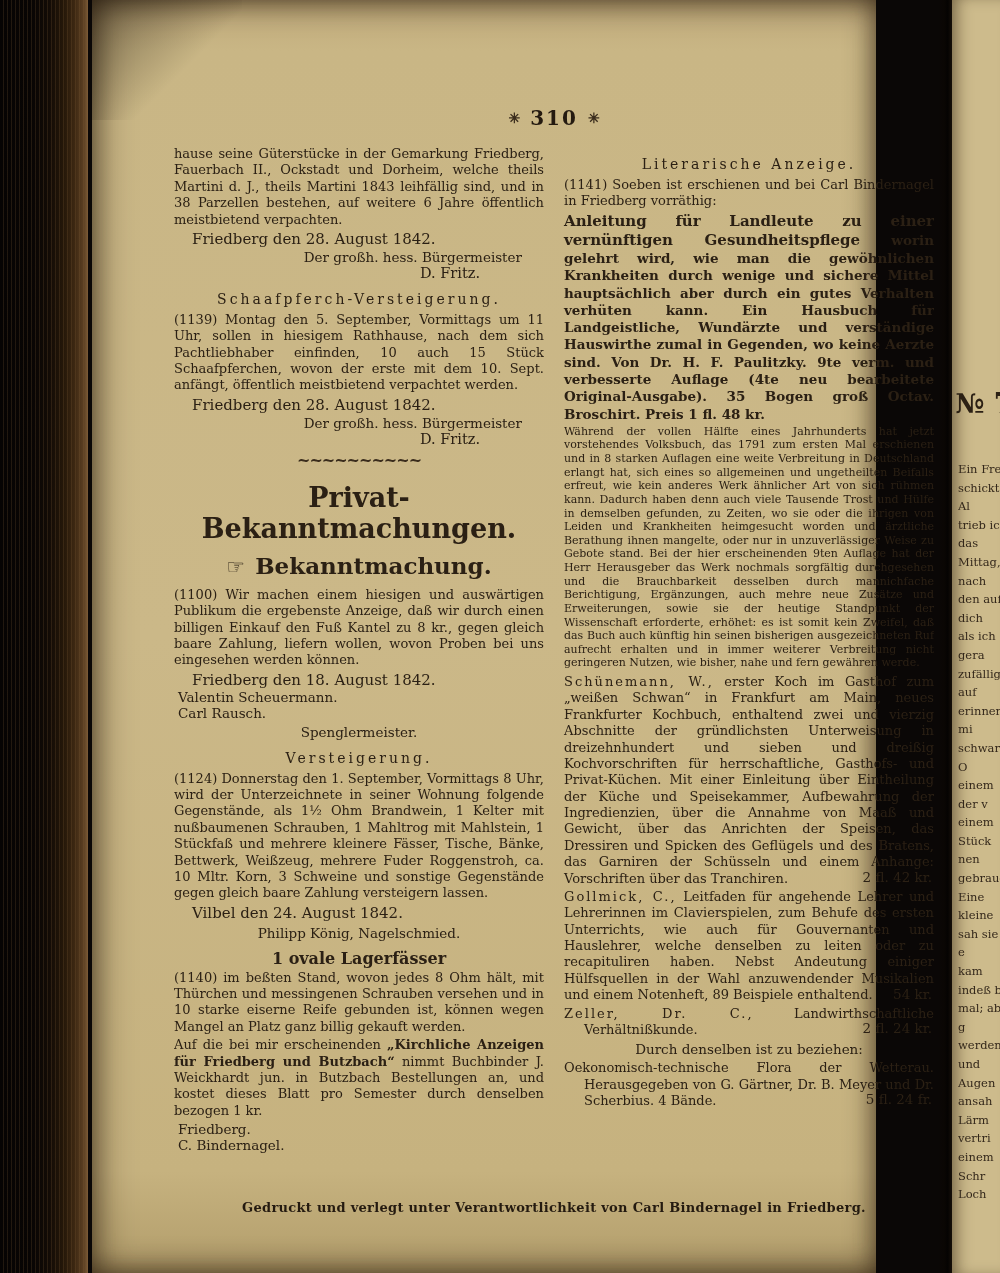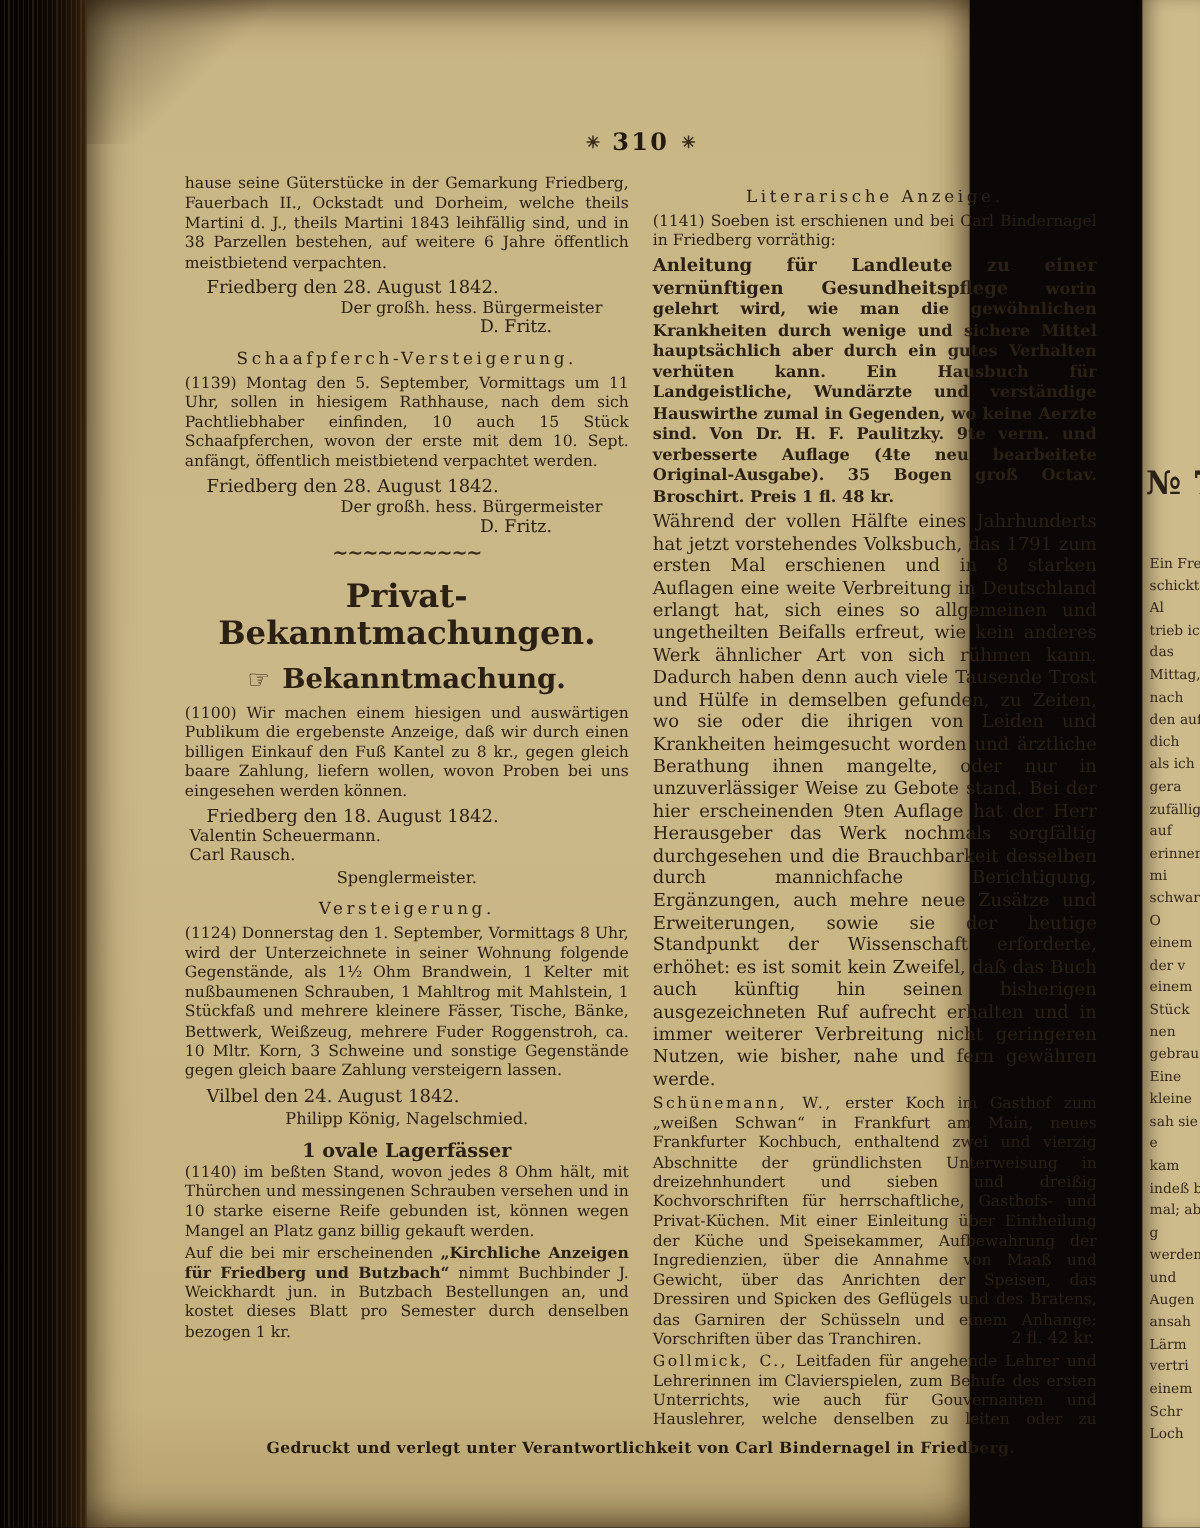--- a/index.html
+++ b/index.html
@@ -10,28 +10,29 @@
   }
   
   .binding{
     position:absolute;left:0;top:0;width:88px;height:1273px;
     background:
       repeating-linear-gradient(90deg, rgba(0,0,0,0) 0 3px, rgba(130,95,55,0.22) 3px 4px),
       linear-gradient(90deg,#060403 0%,#080504 35%,#120b06 55%,#241709 72%,#3d2812 85%,#5b3f22 95%,#7a5a36 100%);
   }
   
   .page-main{
-    position:absolute;left:72px;top:0;width:736px;height:1273px;
+    position:absolute;left:92px;top:0;width:736px;height:1273px;
     background:linear-gradient(180deg,#bfa97a 0%,#c9b685 4%,#cbb888 50%,#c6b27f 92%,#b29d6b 100%);
     box-shadow:
       inset 18px 0 35px -12px rgba(40,25,10,0.55),
       inset -14px 0 28px -10px rgba(40,25,10,0.45),
       inset 0 14px 30px -12px rgba(30,18,8,0.5),
       inset 0 -16px 30px -12px rgba(30,18,8,0.45);
     color:#2b2014;
+    padding-left:48px;
   }
   .corner-shade{
     position:absolute;left:0;top:0;width:150px;height:120px;
     background:linear-gradient(135deg, rgba(20,12,5,0.45), rgba(20,12,5,0) 60%);
     pointer-events:none;
   }
   .gutter{
     position:absolute;left:938px;top:0;width:14px;height:1273px;
     background:linear-gradient(90deg, rgba(10,6,3,0) 0%, rgba(10,6,3,0.85) 45%, #050302 70%, rgba(30,20,10,0.6) 100%);
   }
@@ -53,21 +54,21 @@
     font-size:20px;font-weight:bold;letter-spacing:2px;color:#241a10;
   }
   .ornament{font-size:14px;letter-spacing:0;vertical-align:2px;padding:0 10px;color:#3a2c1c;}
   
   .content{
     position:absolute;top:146px;left:82px;width:760px;height:1042px;
     display:flex;gap:20px;overflow:hidden;
   }
   .col{width:370px;}
   .para{font-size:13px;line-height:1.26;text-align:justify;margin:0 0 2px;}
-  .small-para{font-size:15px;line-height:1.24;text-align:justify;margin:2px 0 4px;}
+  .small-para{font-size:11px;line-height:1.24;text-align:justify;margin:2px 0 4px;}
   .date-line{font-size:15px;padding-left:18px;margin:2px 0 0;}
   .sig-role{text-align:right;padding-right:22px;font-size:13.5px;margin-top:1px;}
   .sig-name{text-align:right;padding-right:64px;font-size:14.5px;margin-bottom:2px;}
   .heading-spaced{text-align:center;letter-spacing:3px;font-size:14px;margin:10px 0 5px;}
   .heading-big{text-align:center;font-size:27px;font-weight:bold;margin:12px 0 2px;}
   .heading-bek{text-align:center;font-size:23px;font-weight:bold;margin:8px 0 8px;}
   .hand{font-size:21px;font-weight:normal;margin-right:10px;}
   .heading-sub{text-align:center;font-size:16px;font-weight:bold;margin:8px 0 2px;}
   .divider{text-align:center;font-weight:bold;letter-spacing:-1px;margin:4px 0 0;color:#3a2c1c;}
   .flex-between{display:flex;justify-content:space-between;padding:0 10px 0 4px;font-size:13.5px;flex-direction:column;}
@@ -128,36 +129,41 @@
       <div class="heading-spaced">Versteigerung.</div>
       <p class="para">(1124) Donnerstag den 1. September, Vormittags 8 Uhr, wird der Unterzeichnete in seiner Wohnung folgende Gegenstände, als 1½ Ohm Brandwein, 1 Kelter mit nußbaumenen Schrauben, 1 Mahltrog mit Mahlstein, 1 Stückfaß und mehrere kleinere Fässer, Tische, Bänke, Bettwerk, Weißzeug, mehrere Fuder Roggenstroh, ca. 10 Mltr. Korn, 3 Schweine und sonstige Gegenstände gegen gleich baare Zahlung versteigern lassen.</p>
       <div class="date-line">Vilbel den 24. August 1842.</div>
       <div class="center-line">Philipp König, Nagelschmied.</div>
 
       <div class="heading-sub">1 ovale Lagerfässer</div>
       <p class="para">(1140) im beßten Stand, wovon jedes 8 Ohm hält, mit Thürchen und messingenen Schrauben versehen und in 10 starke eiserne Reife gebunden ist, können wegen Mangel an Platz ganz billig gekauft werden.</p>
 
       <p class="para"><span>Auf die bei mir erscheinenden </span><span class="bold">„Kirchliche Anzeigen für Friedberg und Butzbach“</span><span> nimmt Buchbinder J. Weickhardt jun. in Butzbach Bestellungen an, und kostet dieses Blatt pro Semester durch denselben bezogen 1 kr.</span></p>
 
+      <div class="flex-between">
+        <span>Friedberg.</span>
+        <span>C. Bindernagel.</span>
+      </div>
     </div>
 
     <div class="col">
       <div class="heading-spaced">Literarische Anzeige.</div>
       <p class="para">(1141) Soeben ist erschienen und bei Carl Bindernagel in Friedberg vorräthig:</p>
 
       <p class="para anleitung"><span class="title">Anleitung für Landleute zu einer vernünftigen Gesundheitspflege</span><span> worin gelehrt wird, wie man die gewöhnlichen Krankheiten durch wenige und sichere Mittel hauptsächlich aber durch ein gutes Verhalten verhüten kann. Ein Hausbuch für Landgeistliche, Wundärzte und verständige Hauswirthe zumal in Gegenden, wo keine Aerzte sind. Von </span><span>Dr. H. F. Paulitzky.</span><span> 9te verm. und verbesserte Auflage</span><span> (4te neu bearbeitete Original-Ausgabe). 35 Bogen groß Octav. Broschirt. Preis 1 fl. 48 kr.</span></p>
 
       <p class="small-para">Während der vollen Hälfte eines Jahrhunderts hat jetzt vorstehendes Volksbuch, das 1791 zum ersten Mal erschienen und in 8 starken Auflagen eine weite Verbreitung in Deutschland erlangt hat, sich eines so allgemeinen und ungetheilten Beifalls erfreut, wie kein anderes Werk ähnlicher Art von sich rühmen kann. Dadurch haben denn auch viele Tausende Trost und Hülfe in demselben gefunden, zu Zeiten, wo sie oder die ihrigen von Leiden und Krankheiten heimgesucht worden und ärztliche Berathung ihnen mangelte, oder nur in unzuverlässiger Weise zu Gebote stand. Bei der hier erscheinenden 9ten Auflage hat der Herr Herausgeber das Werk nochmals sorgfältig durchgesehen und die Brauchbarkeit desselben durch mannichfache Berichtigung, Ergänzungen, auch mehre neue Zusätze und Erweiterungen, sowie sie der heutige Standpunkt der Wissenschaft erforderte, erhöhet: es ist somit kein Zweifel, daß das Buch auch künftig hin seinen bisherigen ausgezeichneten Ruf aufrecht erhalten und in immer weiterer Verbreitung nicht geringeren Nutzen, wie bisher, nahe und fern gewähren werde.</p>
 
       <p class="para rel"><span class="name-spaced">Schünemann, W.,</span><span> erster Koch im Gasthof zum „weißen Schwan“ in Frankfurt am Main, neues Frankfurter Kochbuch, enthaltend zwei und vierzig Abschnitte der gründlichsten Unterweisung in dreizehnhundert und sieben und dreißig Kochvorschriften für herrschaftliche, Gasthofs- und Privat-Küchen. Mit einer Einleitung über Eintheilung der Küche und Speisekammer, Aufbewahrung der Ingredienzien, über die Annahme von Maaß und Gewicht, über das Anrichten der Speisen, das Dressiren und Spicken des Geflügels und des Bratens, das Garniren der Schüsseln und einem Anhange: Vorschriften über das Tranchiren.</span><span class="price">2 fl. 42 kr.</span></p>
 
       <p class="para rel"><span class="name-spaced">Gollmick, C.,</span><span> Leitfaden für angehende Lehrer und Lehrerinnen im Clavierspielen, zum Behufe des ersten Unterrichts, wie auch für Gouvernanten und Hauslehrer, welche denselben zu leiten oder zu recapituliren haben. Nebst Andeutung einiger Hülfsquellen in der Wahl anzuwendender Musikalien und einem Notenheft, 89 Beispiele enthaltend.</span><span class="price">54 kr.</span></p>
 
       <p class="para rel hang"><span class="name-spaced">Zeller, Dr. C.,</span><span> Landwirthschaftliche Verhältnißkunde.</span><span class="price">2 fl. 24 kr.</span></p>
 
+      <div class="center-line">Durch denselben ist zu beziehen:</div>
 
       <p class="para rel hang"><span>Oekonomisch-technische Flora der Wetterau. Herausgegeben von G. Gärtner, Dr. B. Meyer und Dr. Scherbius. 4 Bände.</span><span class="price">5 fl. 24 fr.</span></p>
     </div>
   </div>
 
   <div class="imprint">Gedruckt und verlegt unter Verantwortlichkeit von Carl Bindernagel in Friedberg.</div>
 </div>
 
 <div class="gutter"></div>
 

